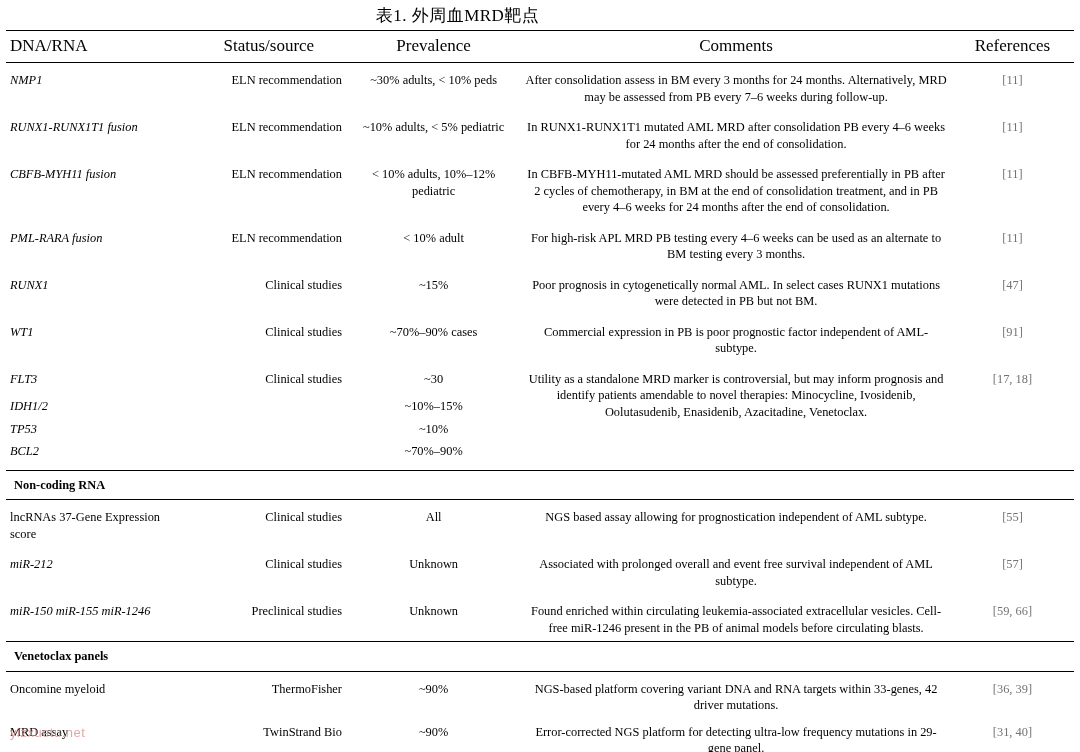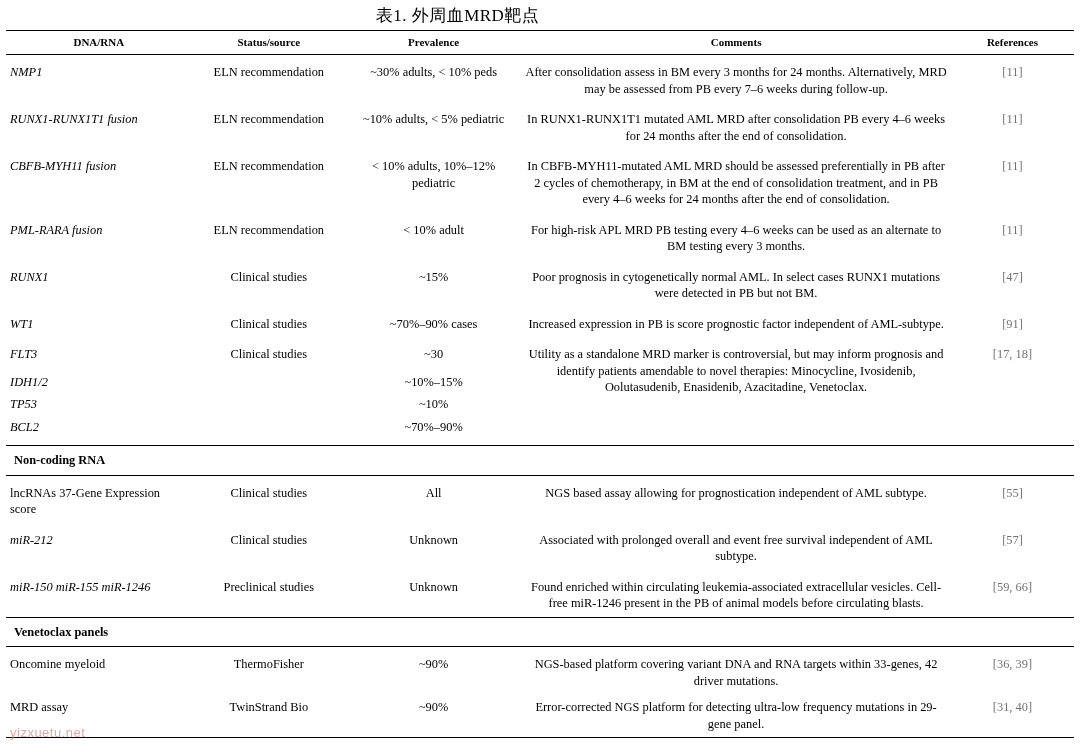--- a/index.html
+++ b/index.html
@@ -30,45 +30,44 @@
     letter-spacing: 0.5px;
   }
   table.maintable {
     width: 1068px;
     margin: 0 6px;
     border-collapse: collapse;
     font-size: 12.4px;
     table-layout: fixed;
   }
   table.maintable thead th {
-    font-weight: bold;
-    font-size: 11px;
+    font-weight: normal;
+    font-size: 17px;
     padding: 5px 4px 6px 4px;
     border-top: 1.6px solid #000;
     border-bottom: 1.1px solid #000;
-    text-align: center;
     vertical-align: middle;
   }
   th.col-gene { text-align: left; padding-left: 8px; width: 178px; }
   th.col-status { width: 148px; }
   th.col-prev { width: 168px; }
   th.col-comments { width: 412px; }
   th.col-ref { width: 118px; text-align: center; }
 
   table.maintable td {
     vertical-align: top;
     padding: 5px 4px 5px 4px;
     line-height: 1.33;
   }
   td.c-gene {
     text-align: left;
     padding-left: 8px;
     font-style: italic;
   }
-  td.c-status { text-align: center; font-style: normal; }
+  td.c-status { text-align: right; font-style: normal; }
   td.c-prev { text-align: center; font-style: normal; }
   td.c-comments { text-align: center; font-style: normal; }
   td.c-ref { text-align: center; color: #2b5fa8; }
   .ref-link { color: #737373; text-decoration: none; }
 
   tr.section-row td {
     font-weight: bold;
     font-style: normal;
     text-align: left;
     padding-left: 8px;
@@ -159,21 +158,21 @@
         <td class="c-status">Clinical studies</td>
         <td class="c-prev">~15%</td>
         <td class="c-comments">Poor prognosis in cytogenetically normal AML. In select cases RUNX1 mutations were detected in PB but not BM.</td>
         <td class="c-ref"><span class="ref-link">[47]</span></td>
       </tr>
 
       <tr class="group-top">
         <td class="c-gene">WT1</td>
         <td class="c-status">Clinical studies</td>
         <td class="c-prev">~70%–90% cases</td>
-        <td class="c-comments">Increased expression in PB is score prognostic factor independent of AML-subtype.</td>
+        <td class="c-comments">Commercial expression in PB is poor prognostic factor independent of AML-subtype.</td>
         <td class="c-ref"><span class="ref-link">[91]</span></td>
       </tr>
 
       <tr class="group-top">
         <td class="c-gene">FLT3</td>
         <td class="c-status">Clinical studies</td>
         <td class="c-prev">~30</td>
         <td class="c-comments" rowspan="4">Utility as a standalone MRD marker is controversial, but may inform prognosis and identify patients amendable to novel therapies: Minocycline, Ivosidenib, Oolutasudenib, Enasidenib, Azacitadine, Venetoclax.</td>
         <td class="c-ref"><span class="ref-link">[17, 18]</span></td>
       </tr>

